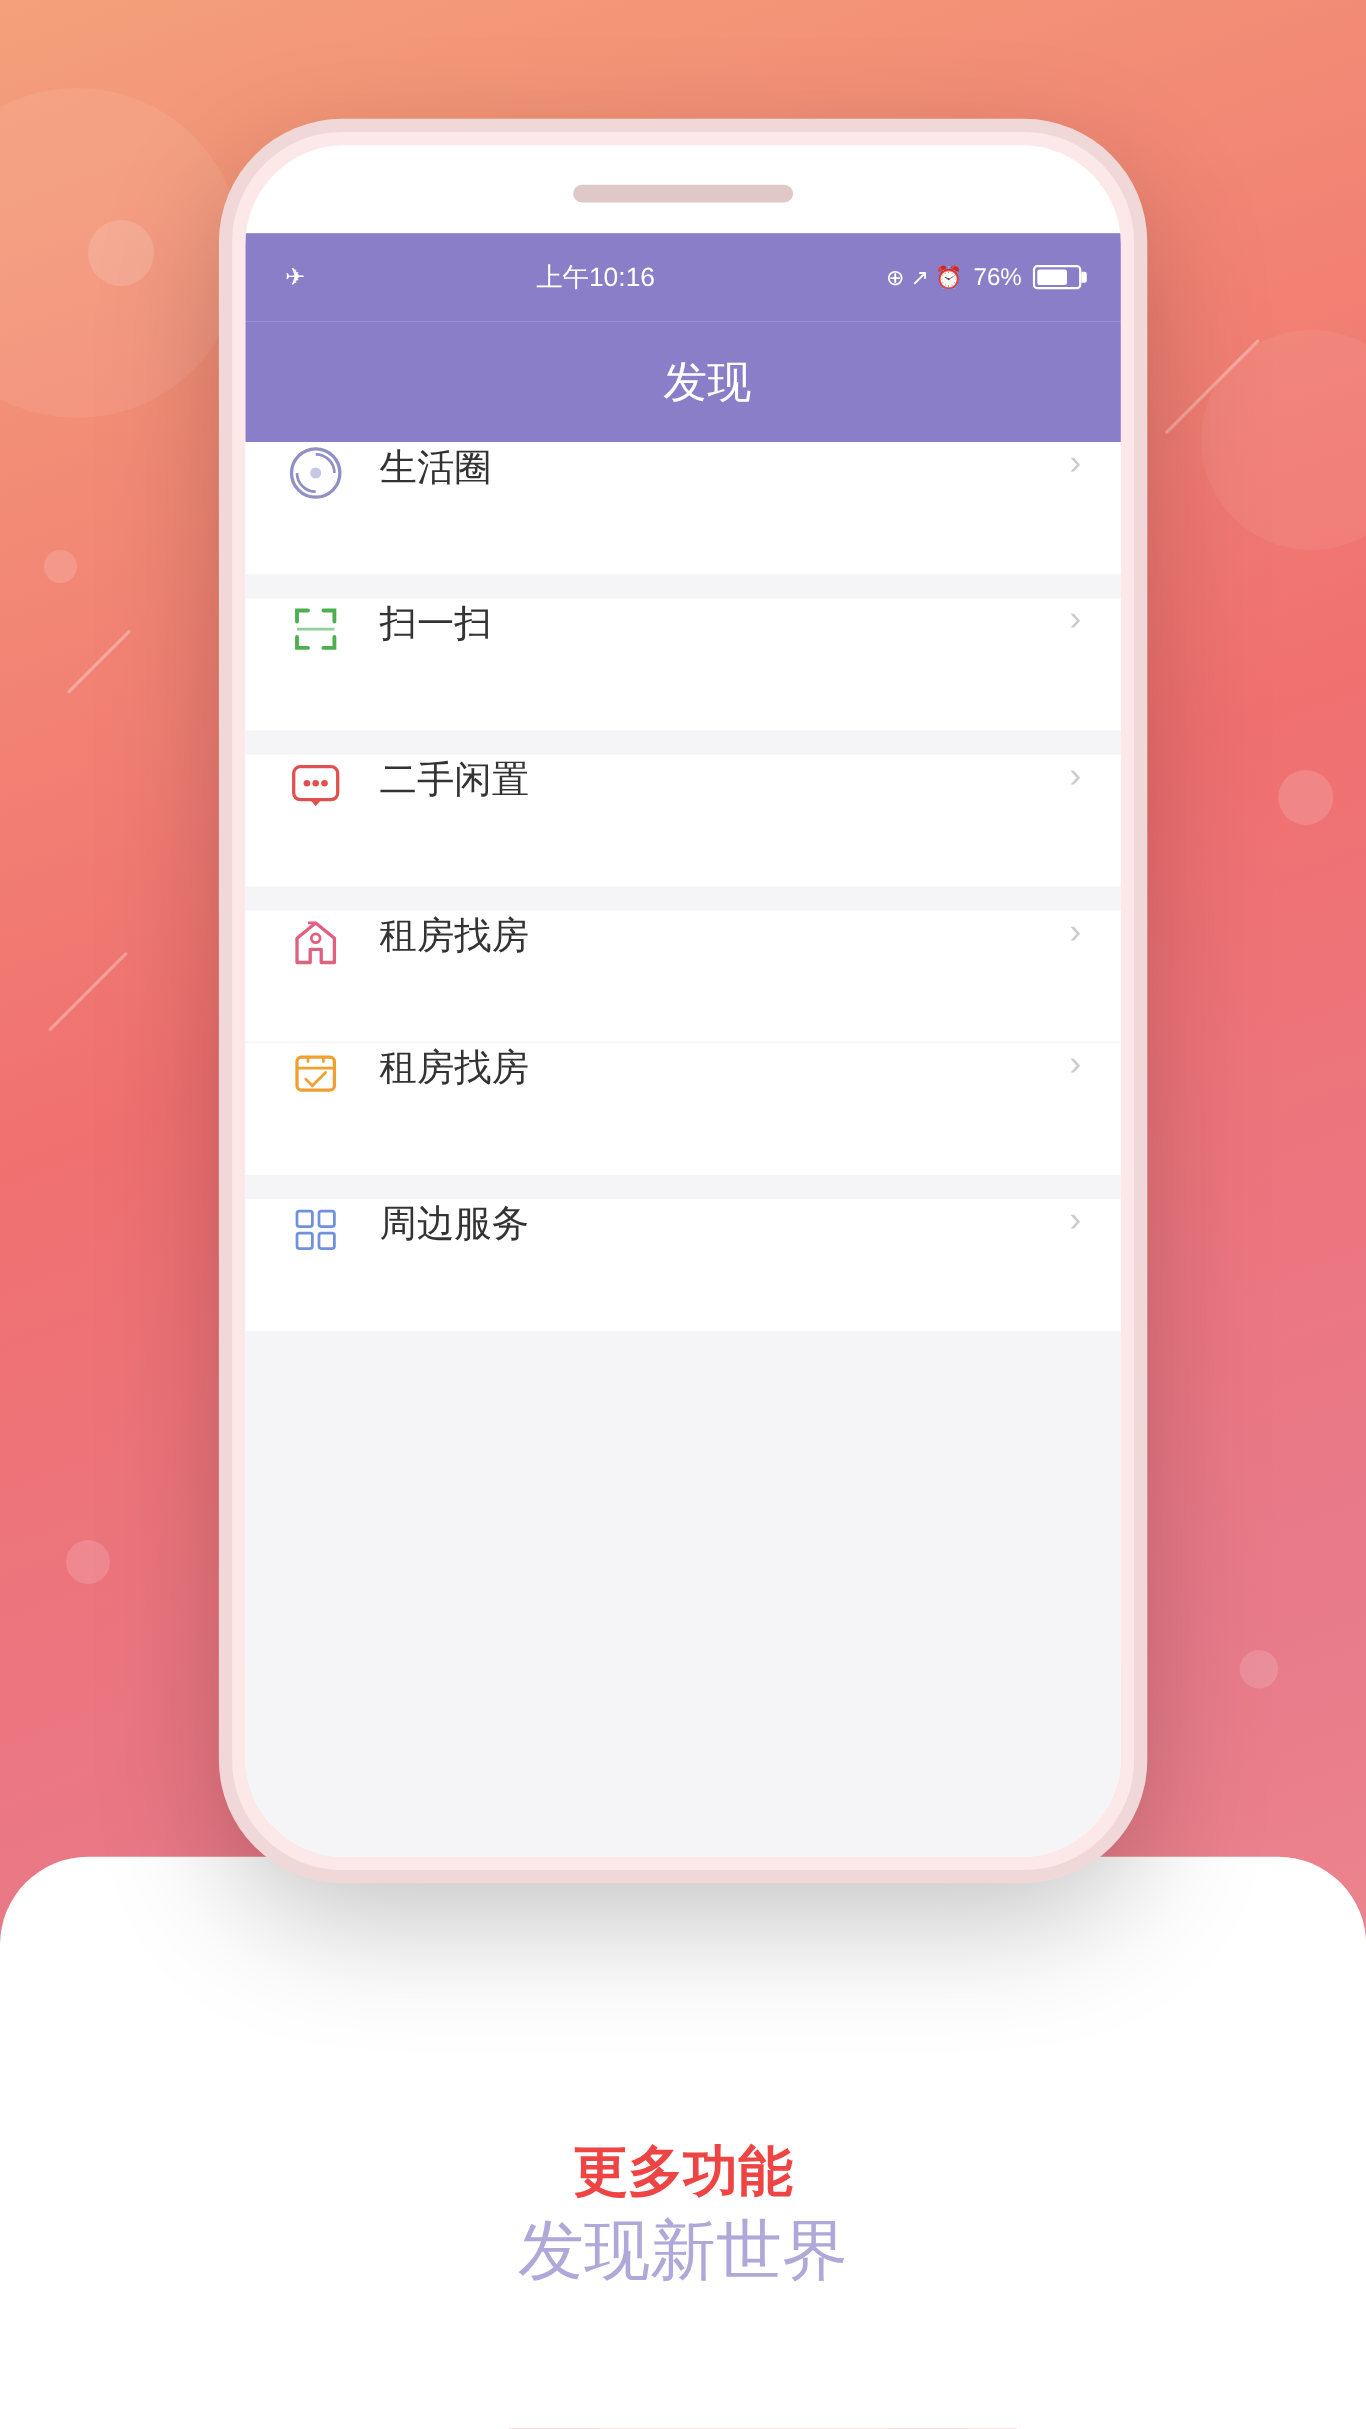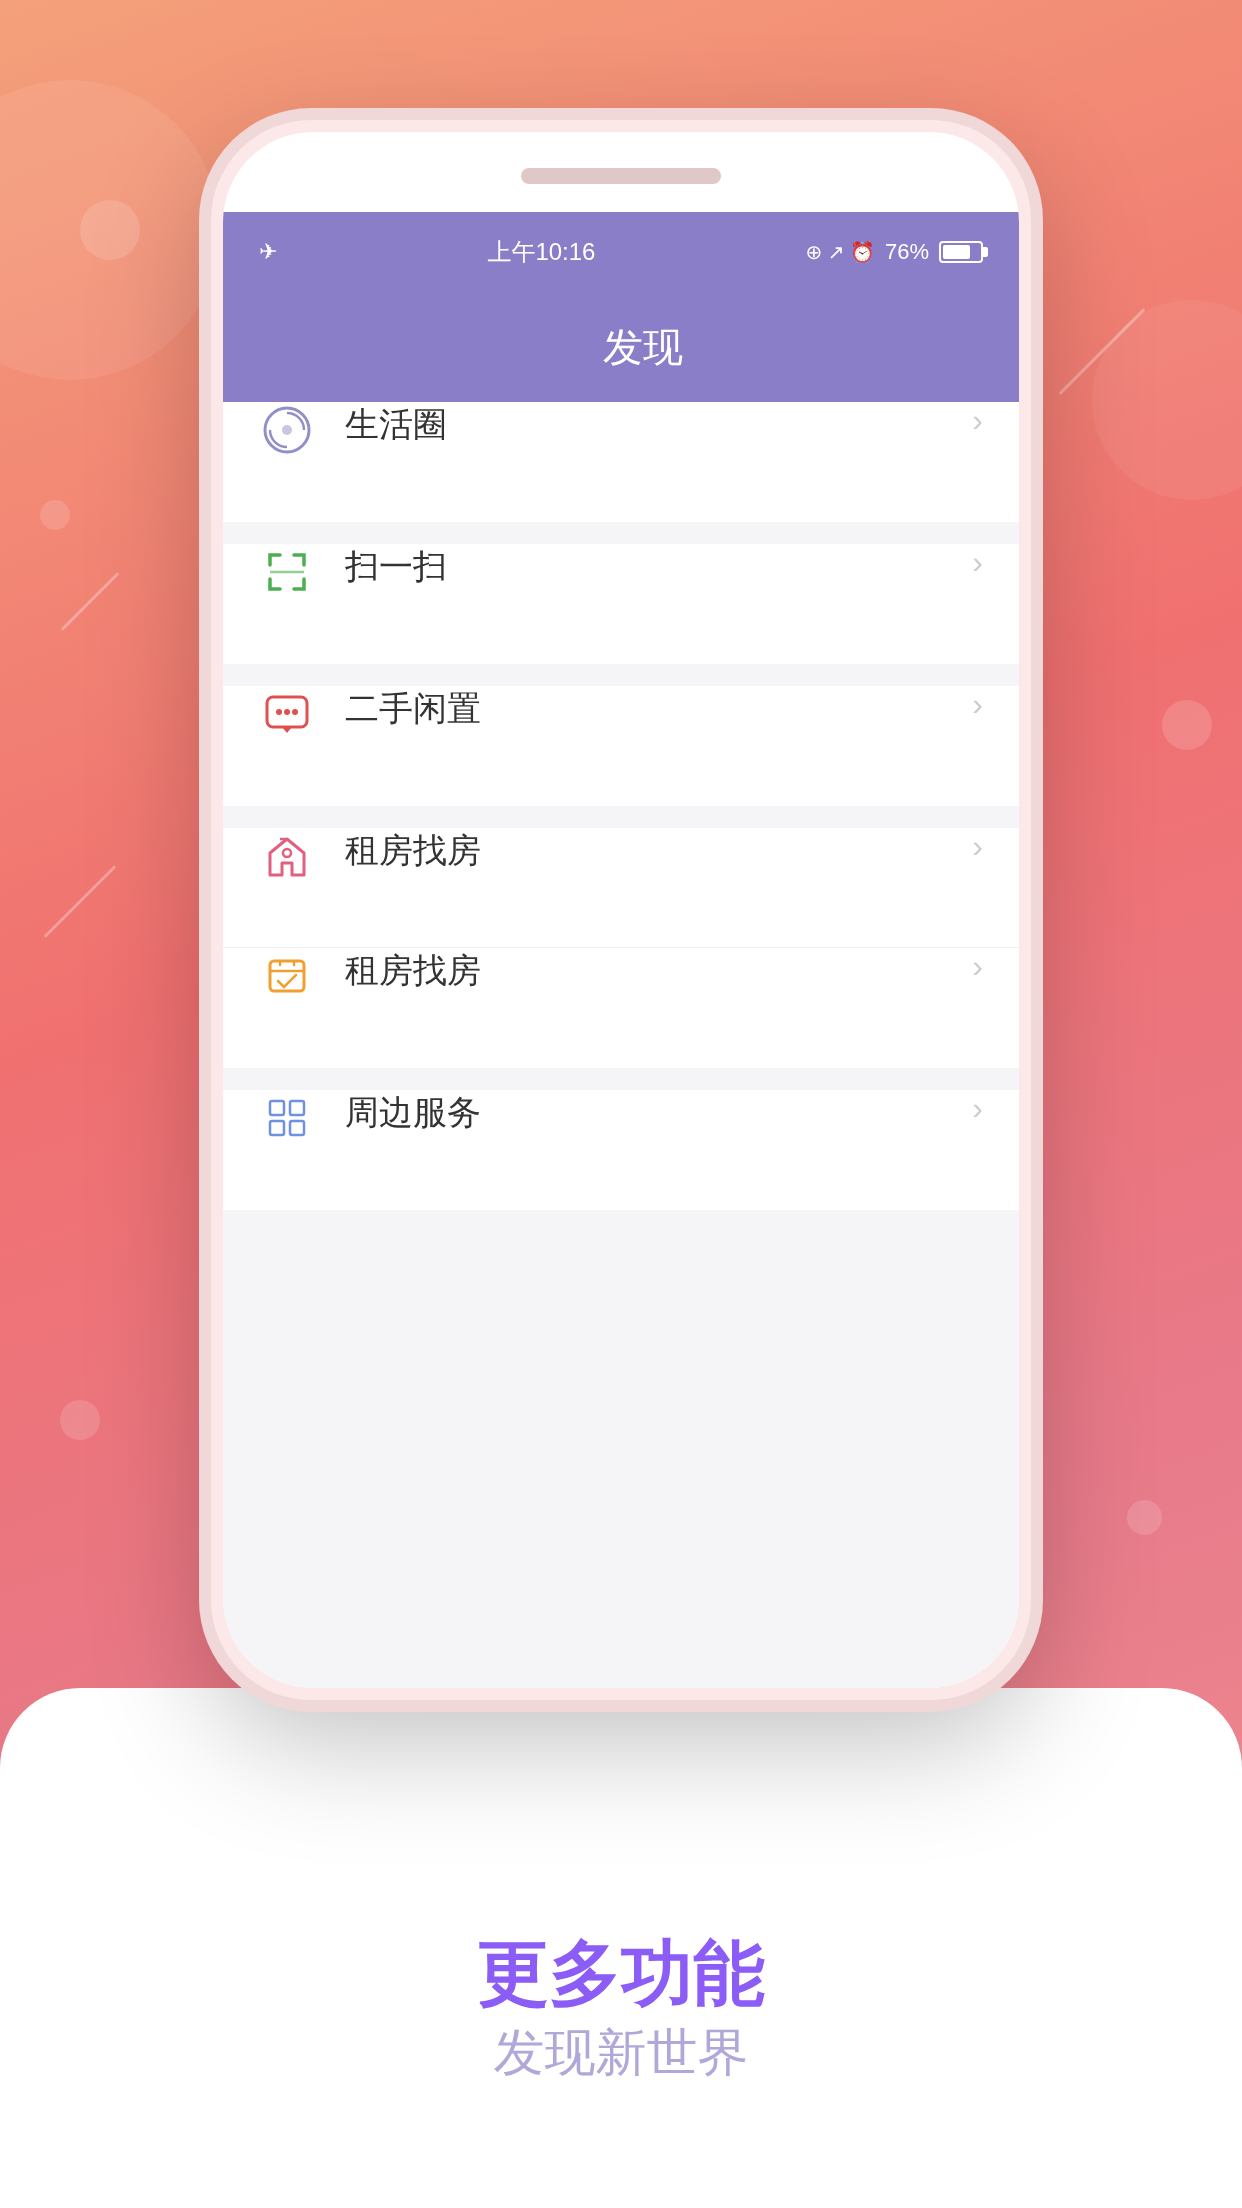--- a/index.html
+++ b/index.html
@@ -53,28 +53,28 @@
 
     
     .bottom-text {
       position: absolute;
       bottom: 120px;
       left: 0; right: 0;
       text-align: center;
     }
 
     .bottom-title {
-      font-size: 72px;
+      font-size: 50px;
       font-weight: 700;
-      color: #8b5cf6;
+      color: #ef4444;
       line-height: 1.2;
     }
 
     .bottom-subtitle {
-      font-size: 51px;
+      font-size: 60px;
       font-weight: 400;
       color: #b0a8d8;
       line-height: 1.4;
     }
 
     
     .phone-shell {
       position: absolute;
       top: 120px;
       left: 50%;

